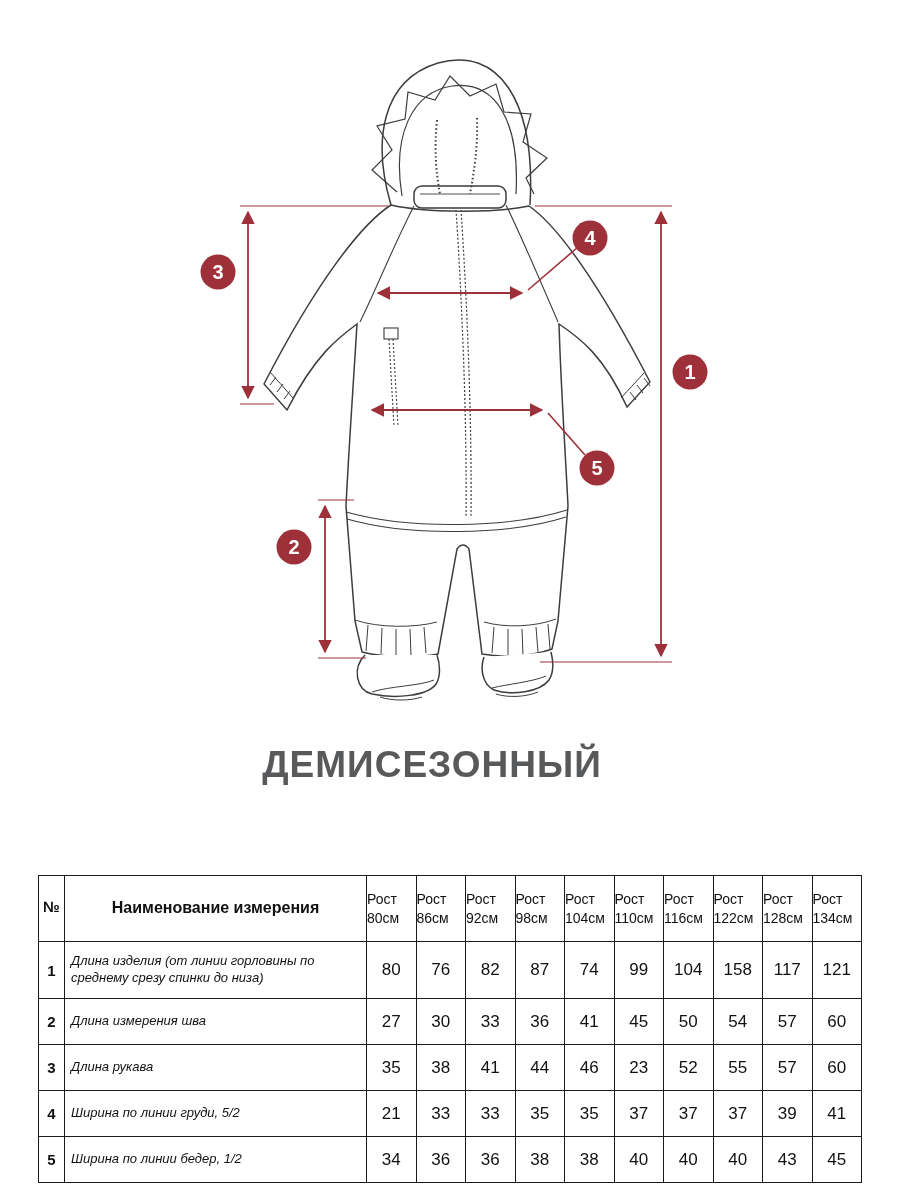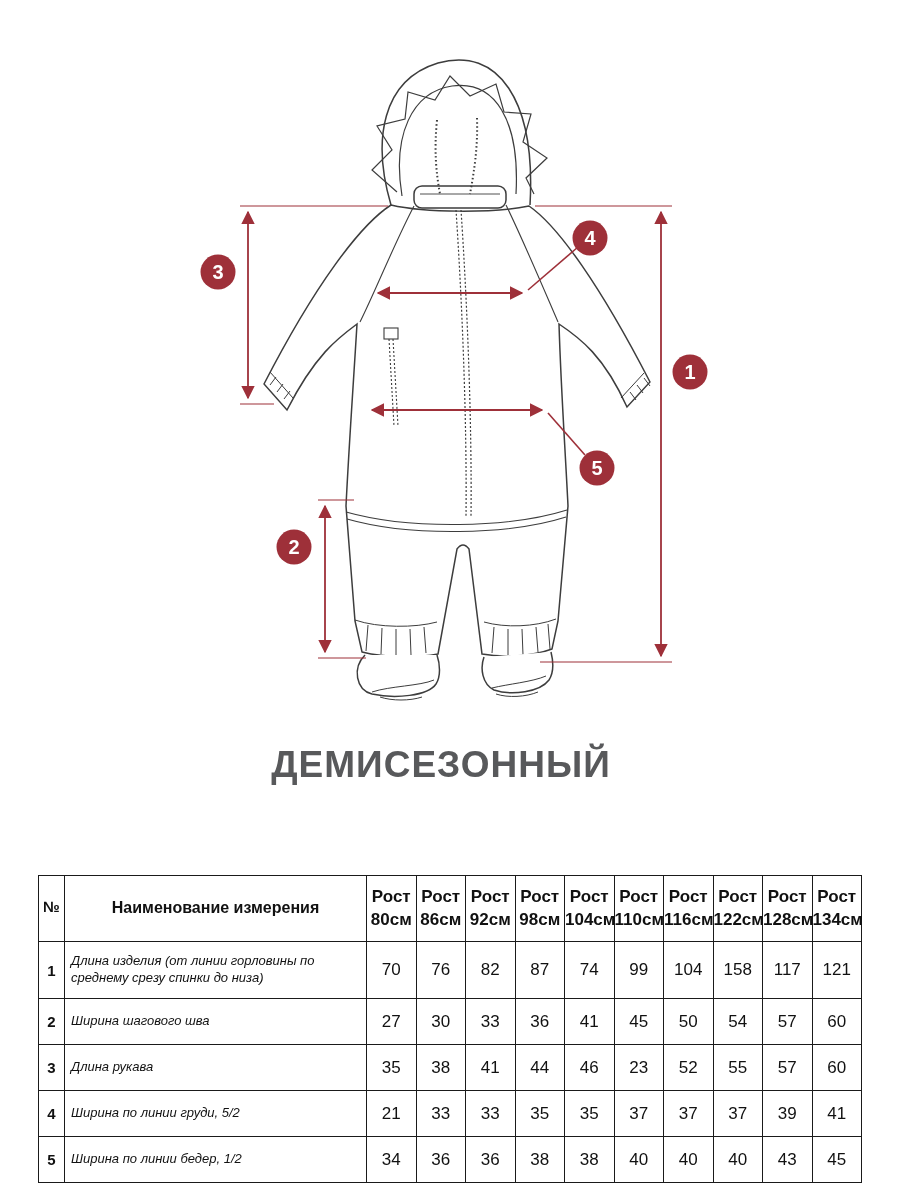--- a/index.html
+++ b/index.html
@@ -1,30 +1,30 @@
 <!DOCTYPE html>
 <html><head>
 <meta charset="utf-8">
 <style>
   html,body { margin:0; padding:0; background:#ffffff; }
   body { font-family: "Liberation Sans", sans-serif; }
   .page { position:relative; width:900px; height:1200px; background:#fff; overflow:hidden; }
 
   .sketch-wrap { position:absolute; top:0; left:0; width:900px; height:730px; }
 
-  .title-block { position:absolute; top:742px; left:13px; width:856px; text-align:center; }
+  .title-block { position:absolute; top:742px; left:4px; width:856px; text-align:center; }
   .title-line { font-size:37px; font-weight:bold; color:#58595b; letter-spacing:1px; line-height:1.25; }
 
   table.size-table { position:absolute; top:875px; left:38px; width:824px;
     border-collapse:collapse; table-layout:fixed; background:#fff; }
   .size-table th, .size-table td { border:1px solid #1a1a1a; padding:0; color:#111; }
   .size-table thead th { height:60px; vertical-align:middle; }
   th.h-num { font-size:15px; font-weight:bold; vertical-align:bottom; text-align:left; padding:0 2px 5px 4px; }
   th.h-name { font-size:16px; font-weight:bold; text-align:center; line-height:1.3; }
-  th.h-size { font-size:17px; font-weight:bold; text-align:center; line-height:1.35; }
+  th.h-size { font-size:14px; font-weight:normal; text-align:left; line-height:1.35; }
   td.c-num { font-size:15px; font-weight:bold; text-align:center; }
   td.c-name { font-size:13px; text-align:left; padding:3px 5px 3px 6px; line-height:1.3;font-style:italic; }
   td.c-val { font-size:17px; text-align:center; }
   tr.r-tall td { height:50px; }
   tr.r-norm td { height:39px; }
 </style>
 </head>
 <body>
 
 <div class="page">
@@ -218,34 +218,34 @@
           <th class="h-size">
             <div>Рост</div>
             <div>134см</div>
           </th>
         </tr>
     </thead>
     <tbody id="size-table-body">
         <tr class="r-tall">
           <td class="c-num">1</td>
           <td class="c-name">Длина изделия (от линии горловины по среднему срезу спинки до низа)</td>
-          <td class="c-val">70</td>
+          <td class="c-val">80</td>
           <td class="c-val">76</td>
           <td class="c-val">82</td>
           <td class="c-val">87</td>
           <td class="c-val">74</td>
           <td class="c-val">99</td>
           <td class="c-val">104</td>
           <td class="c-val">158</td>
           <td class="c-val">117</td>
           <td class="c-val">121</td>
         </tr>
         <tr class="r-norm">
           <td class="c-num">2</td>
-          <td class="c-name">Ширина шагового шва</td>
+          <td class="c-name">Длина измерения шва</td>
           <td class="c-val">27</td>
           <td class="c-val">30</td>
           <td class="c-val">33</td>
           <td class="c-val">36</td>
           <td class="c-val">41</td>
           <td class="c-val">45</td>
           <td class="c-val">50</td>
           <td class="c-val">54</td>
           <td class="c-val">57</td>
           <td class="c-val">60</td>

